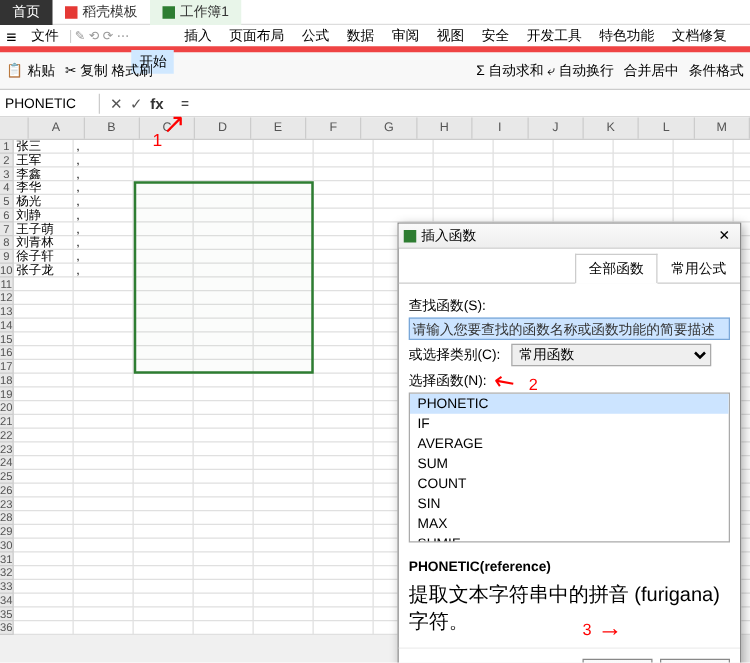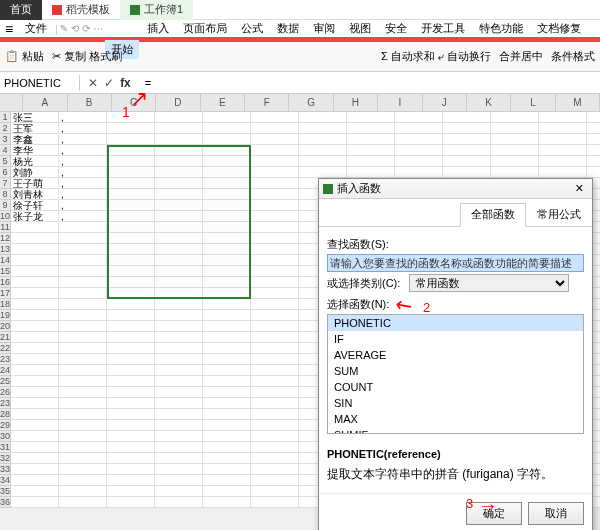--- a/index.html
+++ b/index.html
@@ -46,21 +46,21 @@
 .dlg-tab.active { border: 1px solid #ccc; border-bottom: 1px solid #fff; background: #fff; margin-bottom: -1px; }
 .dlg-body { padding: 6px 8px; }
 .dlg-label { font-size: 11px; margin: 4px 0 2px; }
 .dlg-input { width: 100%; border: 1px solid #7aa7d8; padding: 2px; font-size: 11px; background: #cce4ff; color: #333; }
 .dlg-select { width: 160px; border: 1px solid #aaa; padding: 1px; font-size: 11px; }
 .fn-list { border: 1px solid #aaa; height: 120px; margin-top: 2px; overflow: hidden; }
 .fn-item { padding: 2px 6px; font-size: 11px; cursor: pointer; }
 .fn-item.sel { background: #cce4ff; }
 .fn-desc { margin-top: 10px; padding: 4px 0; }
 .fn-sig { font-weight: bold; font-size: 11px; margin-bottom: 6px; }
-.fn-text { font-size: 12px; }
+.fn-text { font-size: 16px; }
 .dlg-buttons { display: flex; justify-content: flex-end; gap: 6px; padding: 8px; border-top: 1px solid #eee; }
 .dlg-btn { padding: 3px 16px; border: 1px solid #888; background: linear-gradient(#fafafa,#e8e8e8); font-size: 11px; cursor: pointer; }
 .arrow2 { position: absolute; color: #ff0000; font-size: 20px; left: 395px; top: 293px; z-index: 11; transform: rotate(-35deg); }
 .label2 { position: absolute; color: #ff0000; font-size: 13px; left: 423px; top: 300px; z-index: 11; }
 .arrow3 { position: absolute; color: #ff0000; font-size: 20px; left: 478px; top: 492px; z-index: 11; }
 .label3 { position: absolute; color: #ff0000; font-size: 13px; left: 466px; top: 496px; z-index: 11; }
 </style>
 </head>
 <body>
 

